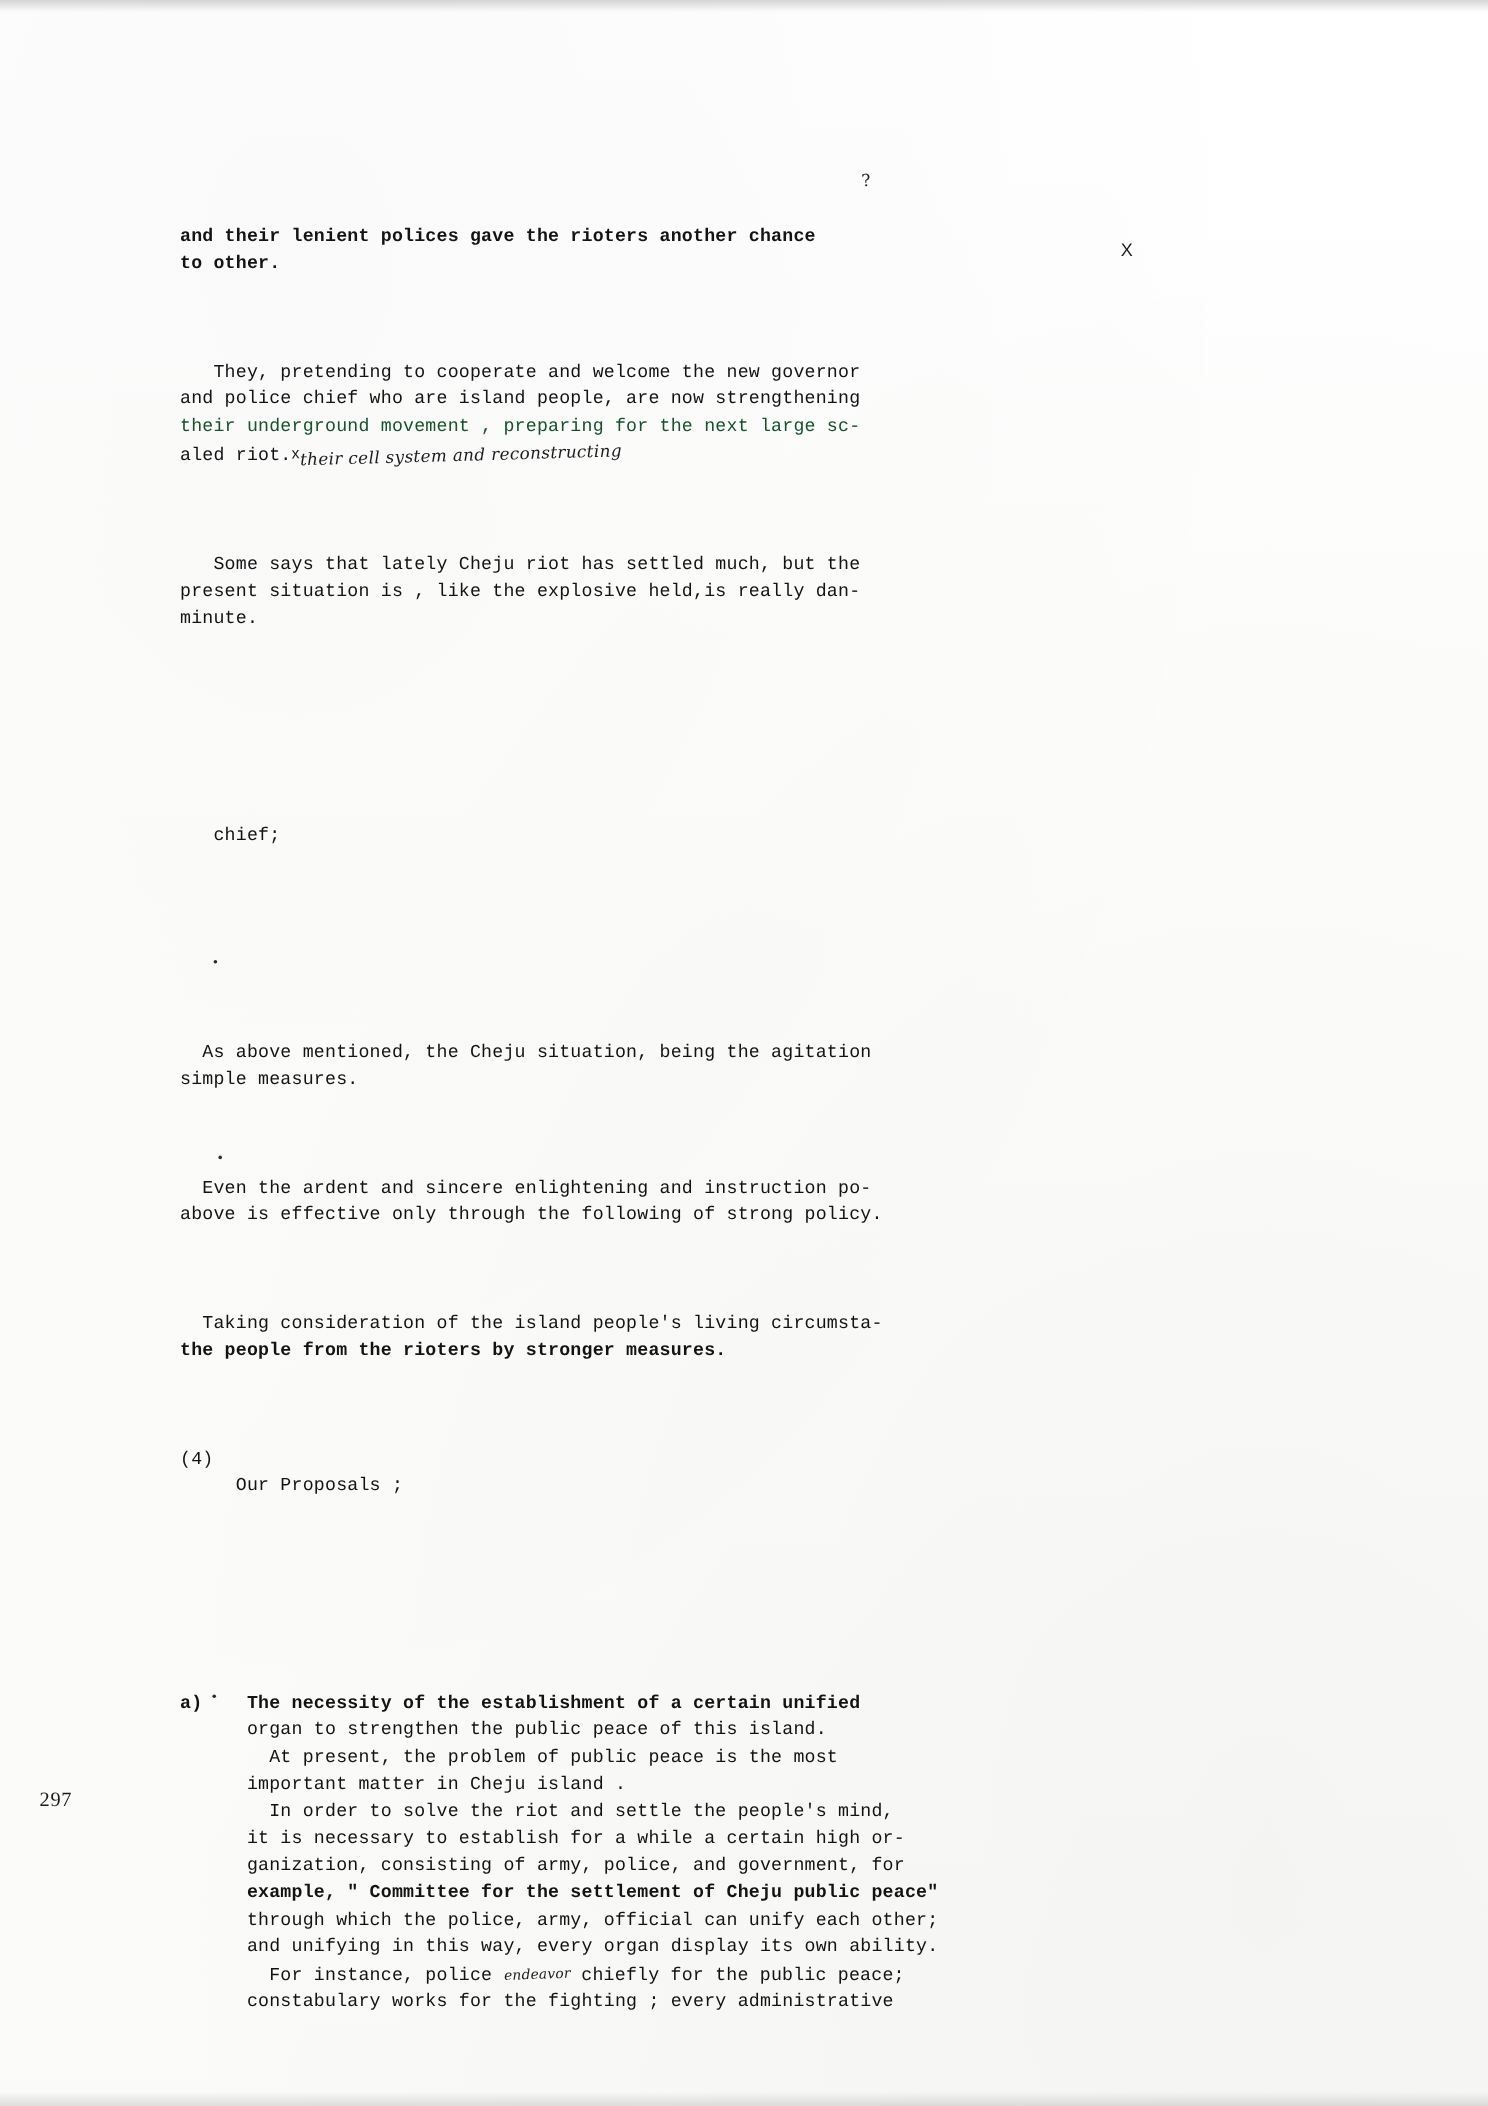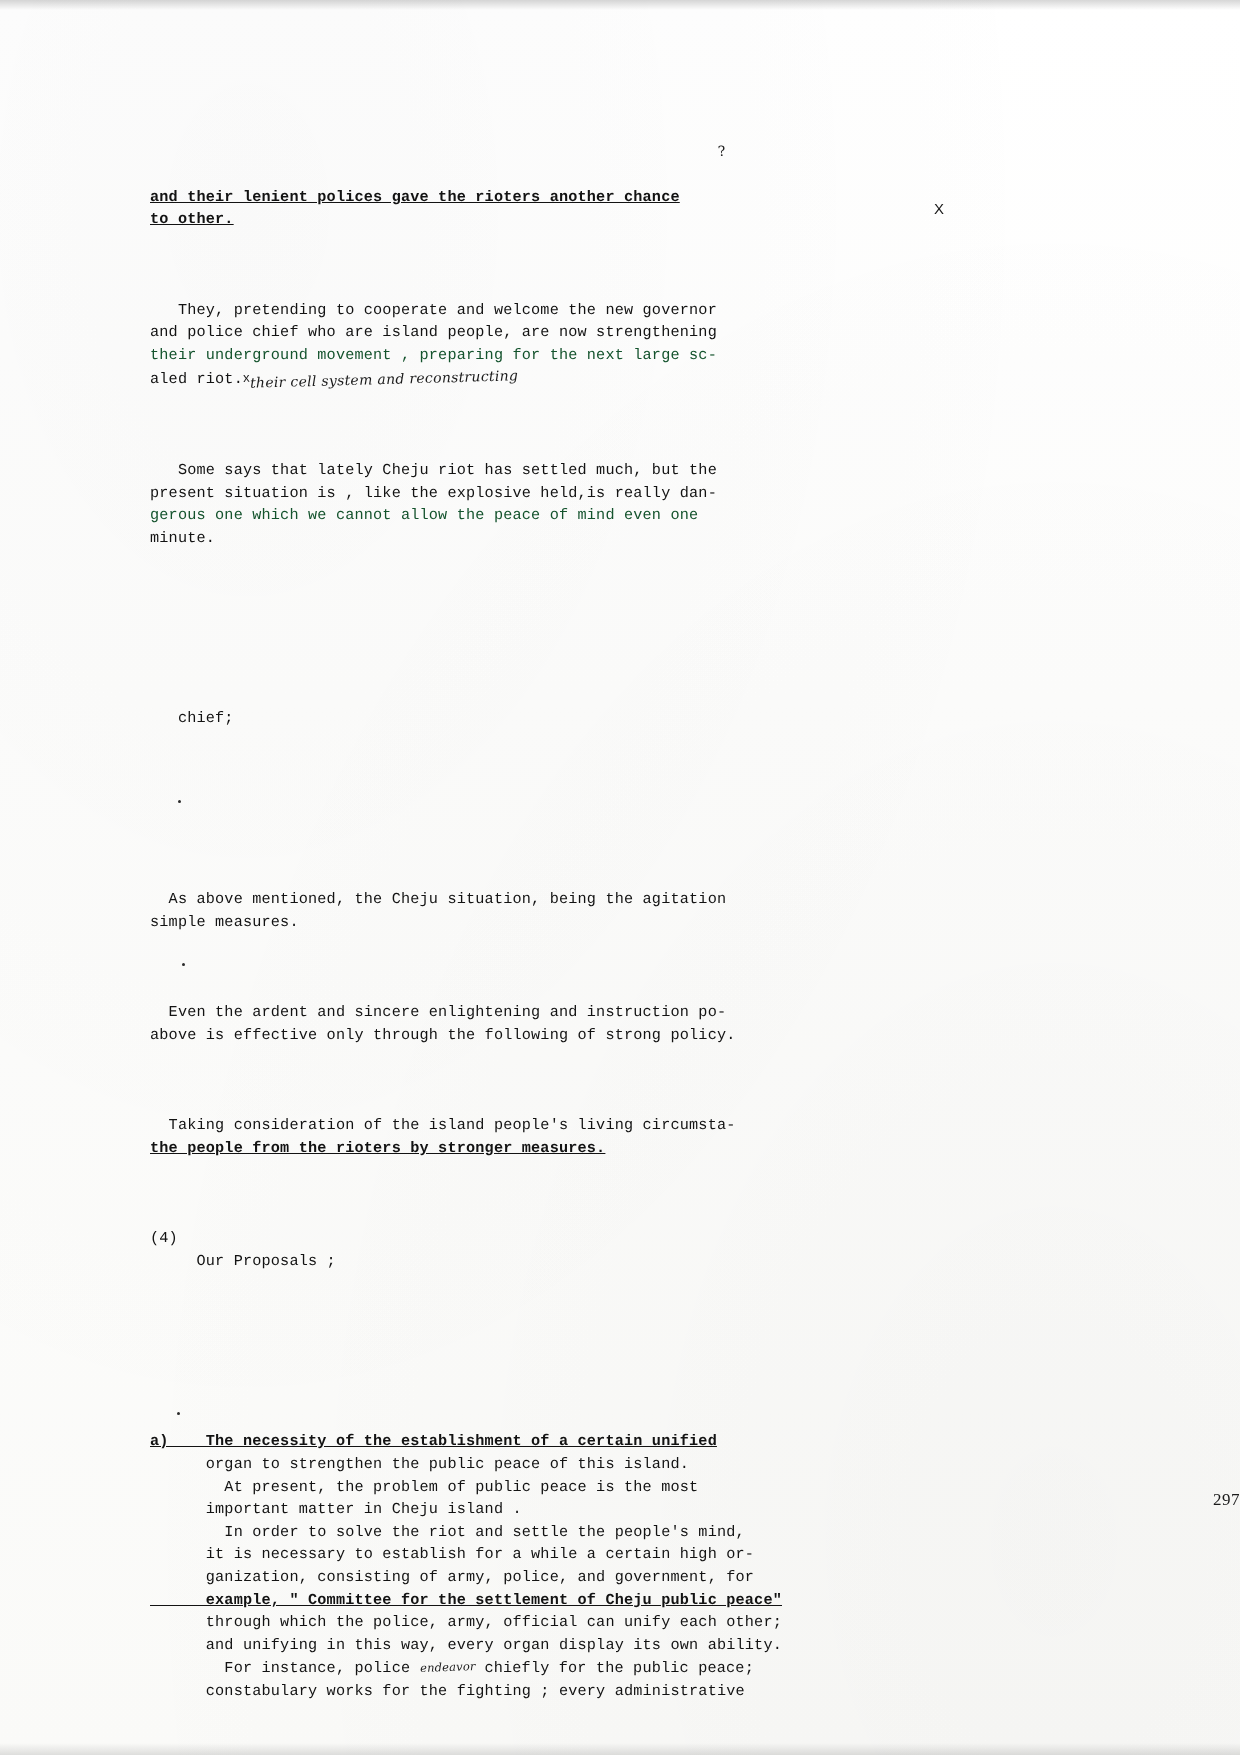--- a/index.html
+++ b/index.html
@@ -62,21 +62,21 @@
   .blank {
     height: 22.6px;
   }
 
   .ln {
     display: block;
     white-space: pre;
   }
 
   
-  .bold-ink { font-weight: bold; text-decoration: underline; }
+  .bold-ink { font-weight: bold; }
   .faint { color: #14532d; }
 
   .hand {
     font-family: "DejaVu Serif", "Liberation Serif", serif;
     font-style: italic;
     font-size: 14px;
     letter-spacing: 0.3px;
     color: #1b1b1b;
     transform: rotate(-1.6deg);
     display: inline-block;
@@ -114,42 +114,43 @@
     position: absolute;
     width: 3px; height: 3px;
     background: #2b2b2b;
     border-radius: 50%;
   }
 
   .page-number {
     position: absolute;
     left: 0; right: 0;
     top: 1490px;
-    text-align: right;
+    text-align: left;
     font-family: "Liberation Serif", serif;
     font-size: 17px;
     color: #1a1a1a;
     letter-spacing: 0.5px;
+    padding-left: 33px;
   }
 </style>
 </head>
 <body>
 
 <div class="page">
   <div class="paper-tint"></div>
   <div class="edge-shade-top"></div>
   <div class="edge-shade-bottom"></div>
 
   <div class="typescript">
 
     <div class="para"><span class="ln bold-ink">and their lenient polices gave the rioters another chance</span><span class="ln bold-ink">to other.</span></div>
 
     <div class="para"><span class="ln">   They, pretending to cooperate and welcome the new governor</span><span class="ln">and police chief who are island people, are now strengthening</span><span class="ln faint">their underground movement , preparing for the next large sc-</span><span class="ln"><span>aled riot.</span><span class="hand-sm caret">x</span><span class="hand">their cell system and reconstructing</span></span></div>
 
-    <div class="para"><span class="ln">   Some says that lately Cheju riot has settled much, but the</span><span class="ln">present situation is , like the explosive held,is really dan-</span><span class="ln faint">gerous one which we cannot allow the peace of mind even one</span><span class="ln">minute.</span></div>
+    <div class="para"><span class="ln">   Some says that lately Cheju riot has settled much, but the</span><span class="ln">present situation is , like the explosive held,is really dan-</span><span class="ln">minute.</span></div>
 
     <div class="blank"></div>
 
     <div class="para"><span class="ln">   chief;</span></div>
 
     <div class="blank"></div>
 
     <div class="para"><span class="ln">  As above mentioned, the Cheju situation, being the agitation</span><span class="ln">simple measures.</span></div>
 
     <div class="para"><span class="ln">  Even the ardent and sincere enlightening and instruction po-</span><span class="ln">above is effective only through the following of strong policy.</span></div>

